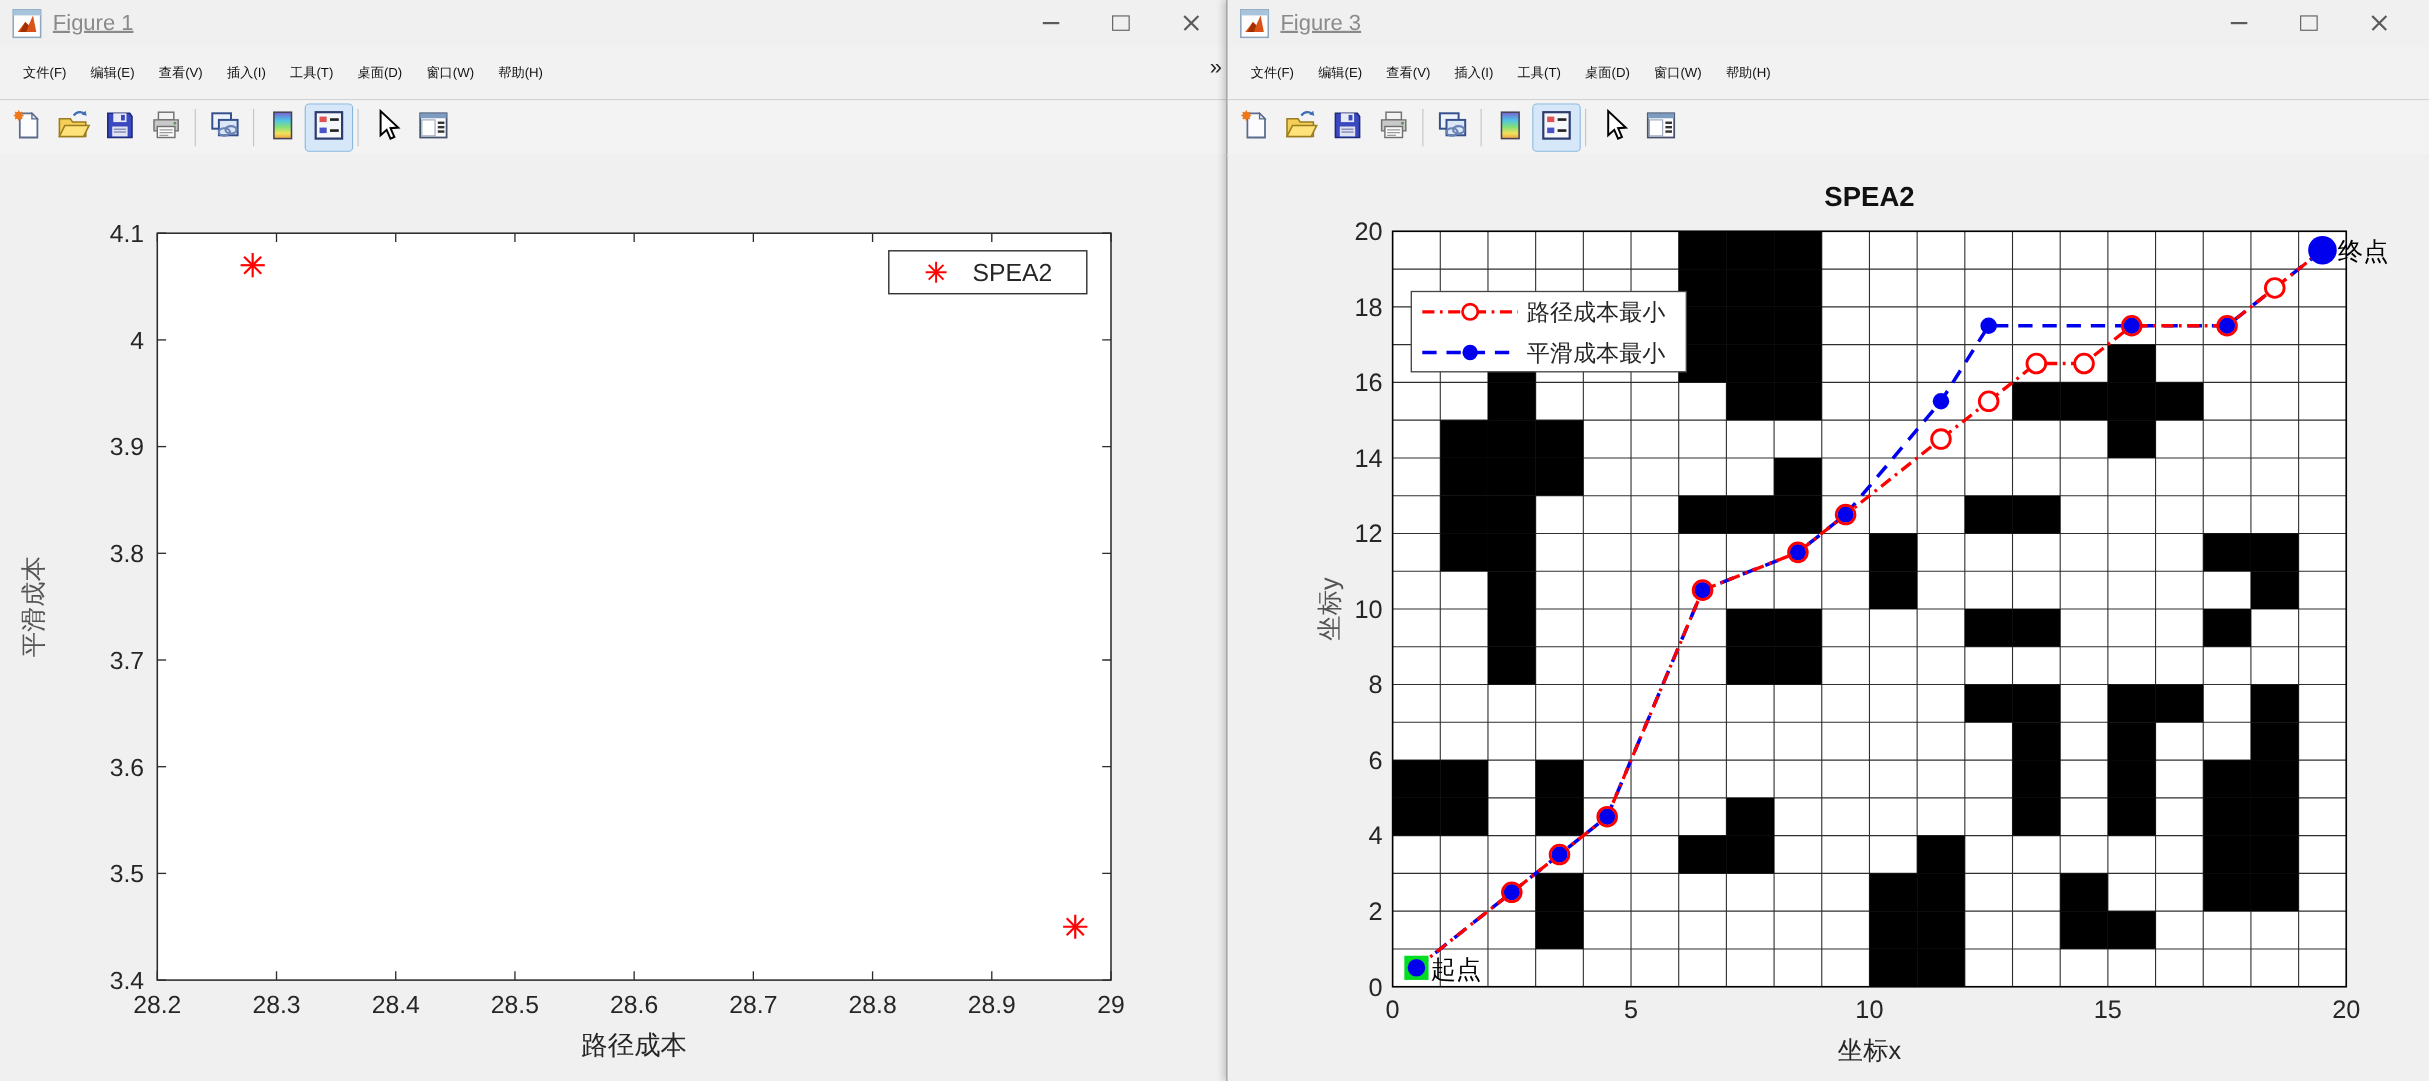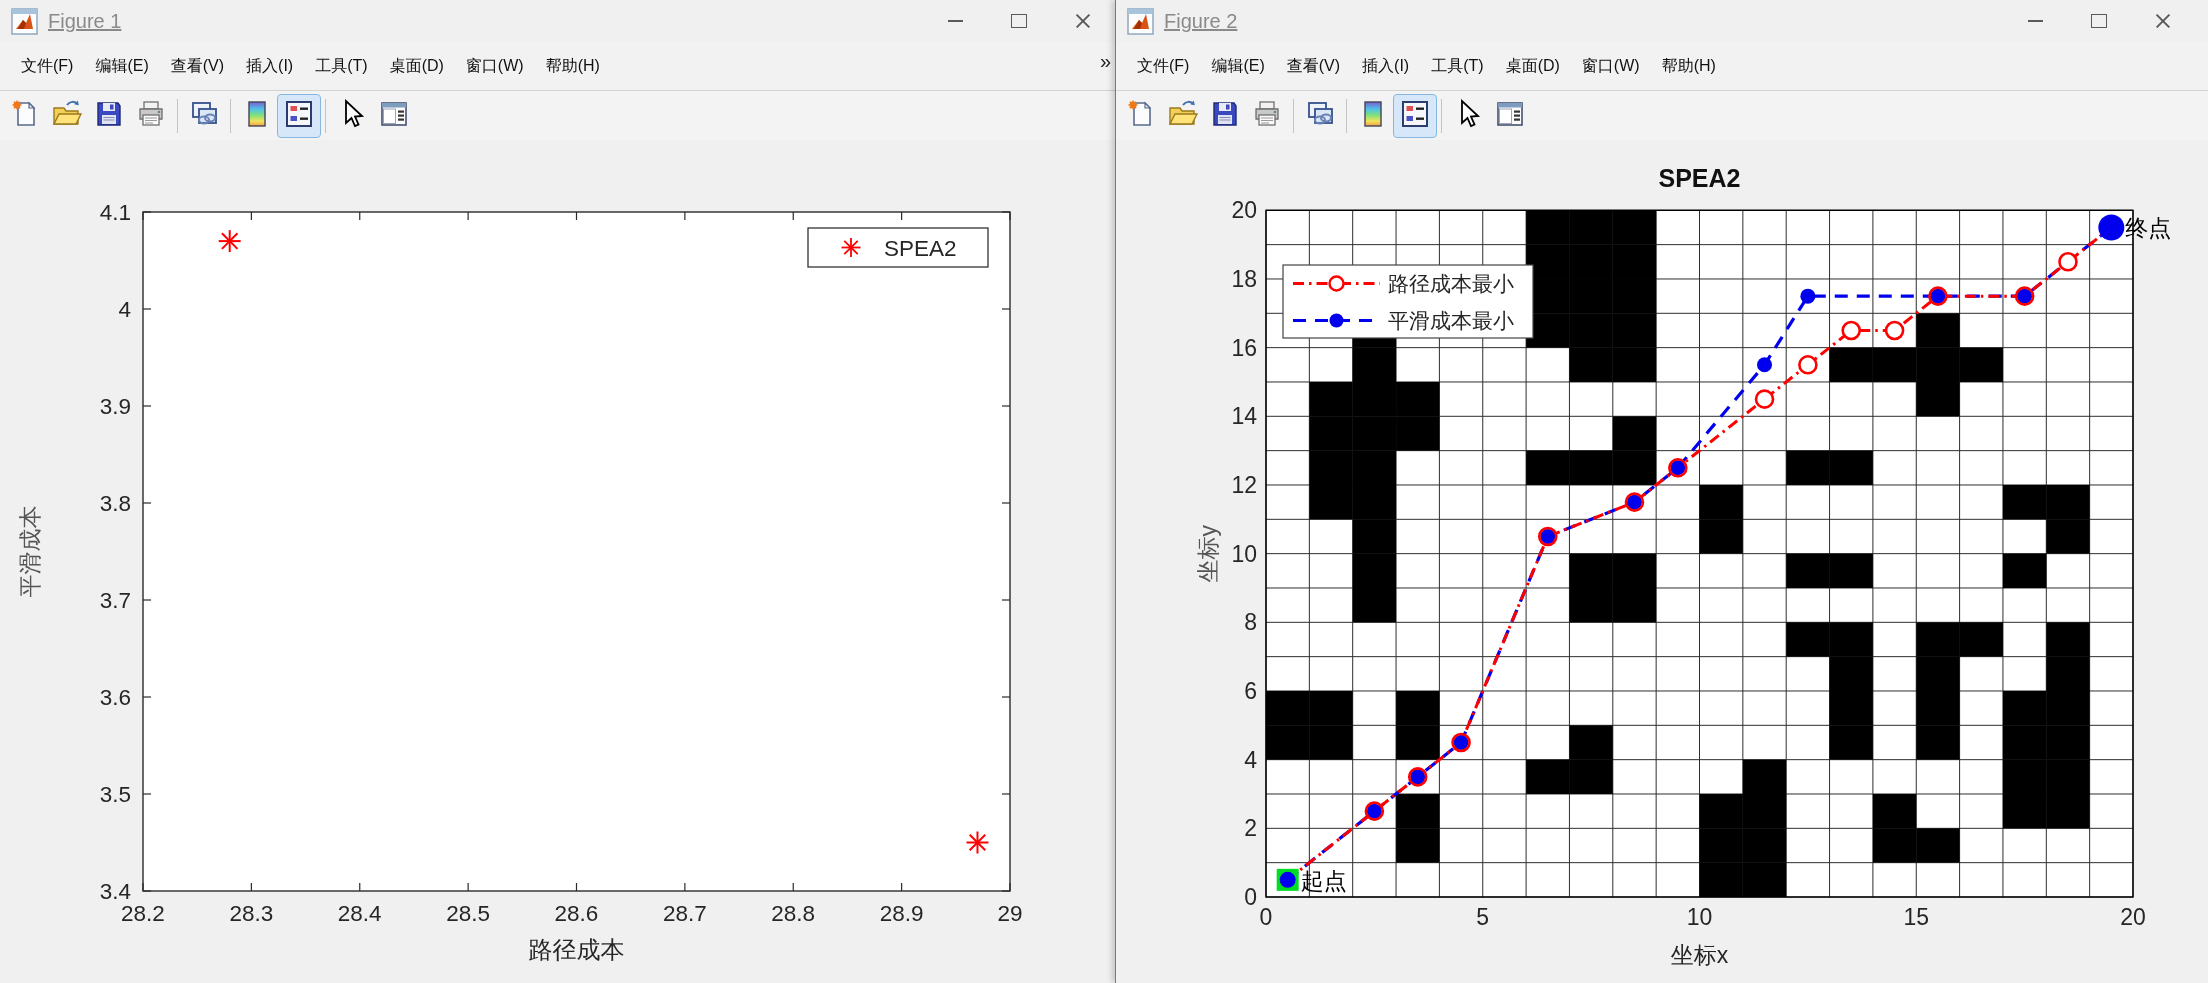--- a/index.html
+++ b/index.html
@@ -14,21 +14,21 @@
   .winbtns{position:absolute;right:0;top:0;height:42px;display:flex;}
   .win2 .winbtns{right:14px;}
   .wbtn{width:64px;height:42px;display:flex;align-items:center;justify-content:center;}
   .glyph-min{width:15px;height:2px;background:#5a5a5a;}
   .glyph-max{width:14px;height:12px;border:1.6px solid #5a5a5a;background:transparent;}
   .glyph-close{position:relative;width:18px;height:18px;}
   .glyph-close::before,.glyph-close::after{content:"";position:absolute;left:0;top:8px;width:18px;height:1.8px;background:#5a5a5a;}
   .glyph-close::before{transform:rotate(45deg);}
   .glyph-close::after{transform:rotate(-45deg);}
   .menubar{height:48px;background:#f2f2f2;border-bottom:1px solid #d2d2d2;display:flex;align-items:center;padding-left:10px;position:relative;}
-  .menu-item{font-size:16px;color:#111;padding:6px 11px;white-space:nowrap;cursor:default;}
+  .menu-item{font-size:12px;color:#111;padding:6px 11px;white-space:nowrap;cursor:default;}
   .menu-overflow{position:absolute;right:4px;top:8px;font-size:20px;color:#222;transform:rotate(0deg);}
   .toolbar{height:50px;background:#f3f3f3;border-bottom:1px solid #d2d2d2;display:flex;align-items:center;padding-left:4px;}
   .tbtn{width:42px;height:42px;display:flex;align-items:center;justify-content:center;border-radius:3px;}
   .tbtn.selected{background:#d5e7f8;outline:1.5px solid #86b7e0;}
   .tsep{width:1px;height:34px;background:#c4c4c4;margin:0 5px;}
   .canvas{position:absolute;left:0;top:140px;right:0;bottom:0;background:#f0f0f0;}
   svg text{font-family:"Liberation Sans","DejaVu Sans",sans-serif;}
 </style>
 </head>
 <body>
@@ -248,21 +248,21 @@
   <section class="window win2">
     <header class="titlebar">
       <span class="app-icon">
         <svg width="27" height="27" viewBox="0 0 27 27">
           <rect x="1" y="1" width="25" height="25" fill="#fdfdfd" stroke="#8fa8bf" stroke-width="1.5"></rect>
           <rect x="1" y="1" width="25" height="5" fill="#a8c4dd"></rect>
           <path d="M5 21 L12 12 L15 15 L19 6 L22 21 Z" fill="#d95319"></path>
           <path d="M12 12 L15 15 L13 21 L7 21 Z" fill="#a33000"></path>
         </svg>
       </span>
-      <span class="wtitle">Figure 2</span>
+      <span class="wtitle">Figure 3</span>
       <div class="winbtns">
         <div class="wbtn">
             <div class="glyph-min"></div>
           </div>
         <div class="wbtn">
             <div class="glyph-max"></div>
           </div>
         <div class="wbtn">
             <div class="glyph-close"></div>
           </div>

